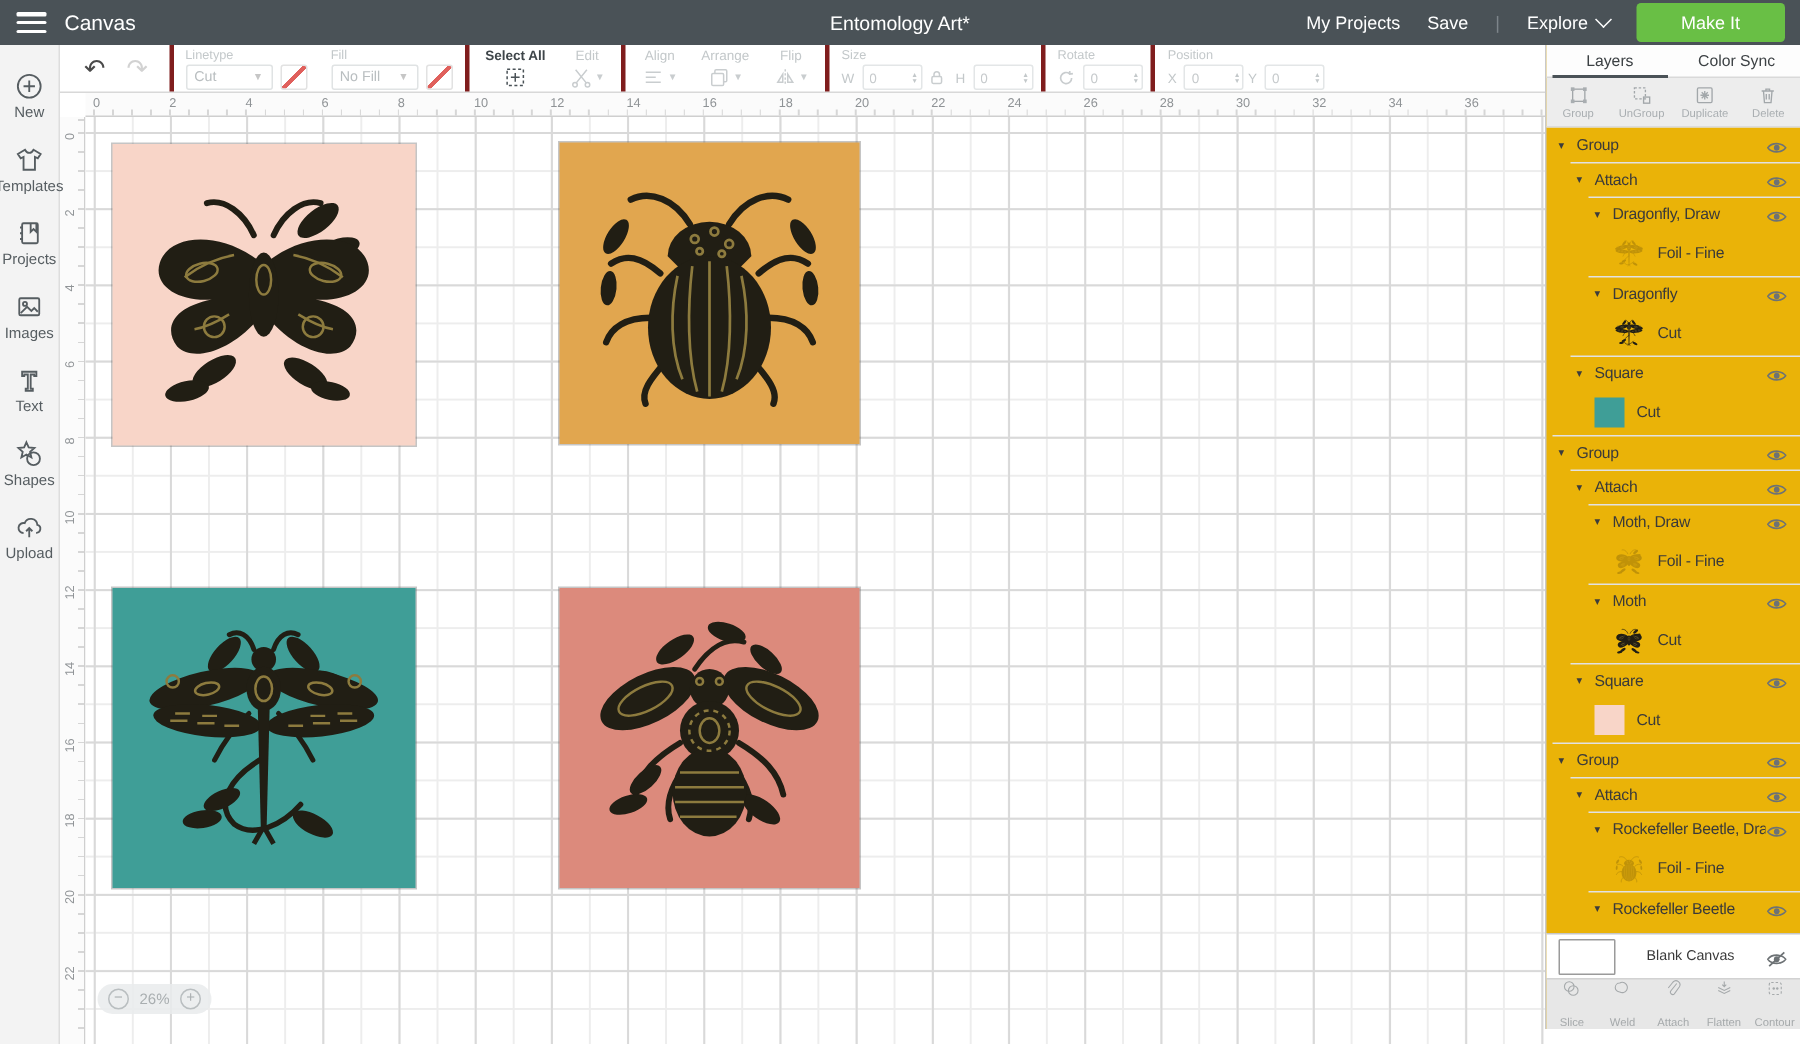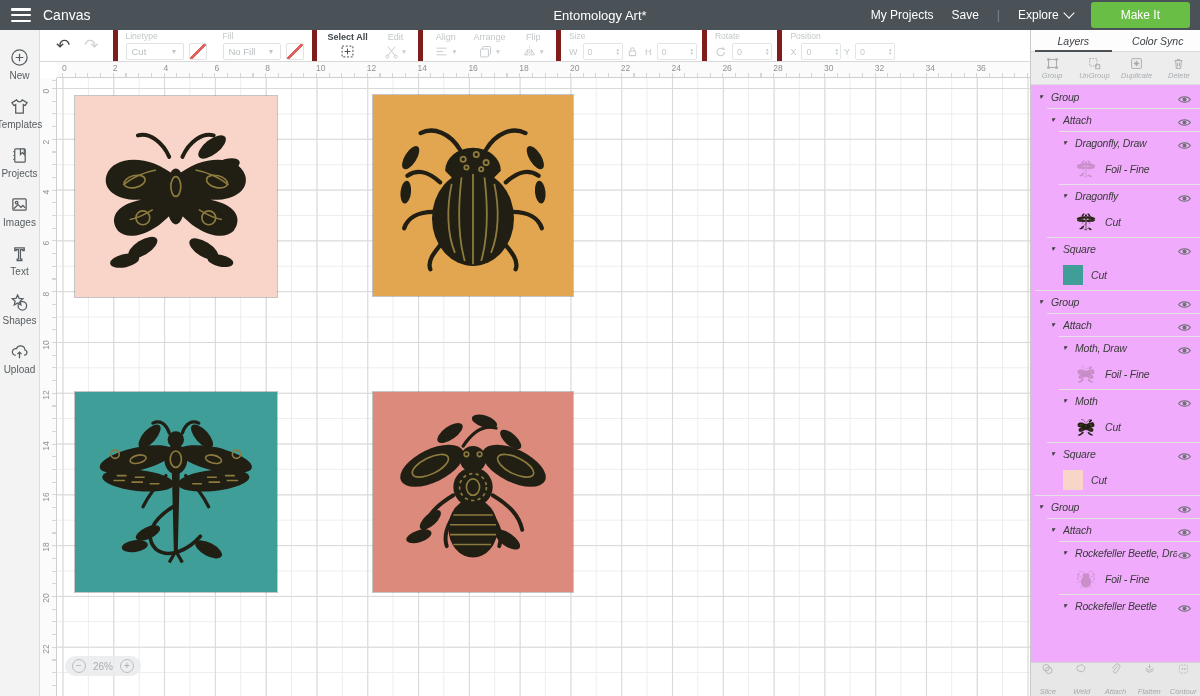--- a/index.html
+++ b/index.html
@@ -29,21 +29,21 @@
     border-right:1px solid #ddd; z-index:20; padding-top:10px; }
   .sb-item { height:49px; display:flex; flex-direction:column; align-items:center; justify-content:center;
     gap:3px; cursor:pointer; color:#565d61; }
   .sb-item svg { width:19px; height:19px; stroke:#565d61; fill:none; stroke-width:1.3; }
   .sb-lbl { font-size:10px; }
 
   
   .toolbar { position:absolute; top:30px; left:40px; width:990px; height:32px; background:#fff;
     border-bottom:1px solid #d8d8d8; display:flex; align-items:stretch; z-index:10; font-size:8.5px; }
   .tb-sec { display:flex; flex-direction:column; justify-content:center; padding:2px 8px; position:relative; }
-  .tb-sec.div { border-left:5px solid #7f1d1d; }
+  .tb-sec.div { border-left:3px solid #7f1d1d; }
   .tb-label { color:#c3c8ca; font-size:8.5px; margin-bottom:2px; }
   .tb-row { display:flex; align-items:center; gap:5px; }
   .undo-redo { flex-direction:row; align-items:center; gap:14px; padding:0 14px 0 16px; }
   .u-glyph { font-size:17px; color:#4a4a4a; cursor:pointer; }
   .r-glyph { font-size:17px; color:#d2d2d2; cursor:pointer; }
   .tb-select { border:1px solid #e0e3e4; border-radius:2px; height:17px; min-width:58px;
     display:flex; align-items:center; justify-content:space-between; padding:0 5px;
     font-size:9.5px; color:#b9bec0; cursor:pointer; }
   .tb-select .car { font-size:7px; color:#c6c6c6; }
   .slash-swatch { width:18px; height:17px; border:1px solid #e2e2e2; border-radius:2px;
@@ -92,22 +92,22 @@
 
   .zoom-pill { position:absolute; left:8px; bottom:20px; height:20px; border-radius:11px;
     background:rgba(233,235,236,.85); display:flex; align-items:center; gap:7px; padding:0 7px;
     color:#a9aeb0; }
   .zoom-btn { width:14px; height:14px; border:1px solid #b9bec0; border-radius:50%;
     display:flex; align-items:center; justify-content:center; font-size:10px; line-height:1;
     cursor:pointer; background:transparent; color:#a9aeb0; }
   .zoom-val { font-size:10px; }
 
   
-  .panel { position:absolute; top:30px; right:0; width:170px; bottom:0; background:#f0abfc;
-    border-left:1px solid #c9c9c9; display:flex; flex-direction:column; z-index:25;font-style:italic; }
+  .panel { position:absolute; top:30px; right:0; width:170px; bottom:10px; background:#eab308;
+    border-left:1px solid #c9c9c9; display:flex; flex-direction:column; z-index:25; }
   .tabs { height:22px; display:flex; border-bottom:1px solid #d9d9d9; background:#fdfdfd; }
   .tab { flex:1; font-size:10.5px; color:#3c4144; display:flex; align-items:center; justify-content:center;
     cursor:pointer; position:relative; }
   .tab.active::after { content:""; position:absolute; left:4px; right:4px; bottom:-1px; height:2px;
     background:#4a5257; }
   .actions { height:33px; background:#ededed; border-bottom:1px solid #dcdcdc; display:flex; }
   .act { flex:1; display:flex; flex-direction:column; align-items:center; justify-content:center; gap:1px;
     color:#a9aeb1; cursor:pointer; }
   .act svg { width:13px; height:13px; stroke:#a2a7aa; fill:none; stroke-width:1.1; }
   .act span { font-size:7.5px; }
@@ -814,20 +814,27 @@
   </div>
       <div class="tree-row sep" style="padding-left: 32px; --sx: 28px;">
     <span class="caret">▾</span>
 
     <span class="t-lbl">Rockefeller Beetle</span>
     <span class="eye"><svg>
             <use href="#sym-eye"></use>
           </svg></span>
   </div>
     </div>
+  <div class="blank-row">
+    <div class="blank-thumb"></div>
+    <span class="blank-lbl">Blank Canvas</span>
+    <span class="eye"><svg>
+          <use href="#sym-eye-off"></use>
+        </svg></span>
+  </div>
   <div class="pfooter" id="pfooter">
       <div class="pf-btn">
     <svg>
           <use href="#sym-slice"></use>
         </svg>
     <span>Slice</span>
   </div>
       <div class="pf-btn">
     <svg>
           <use href="#sym-weld"></use>

